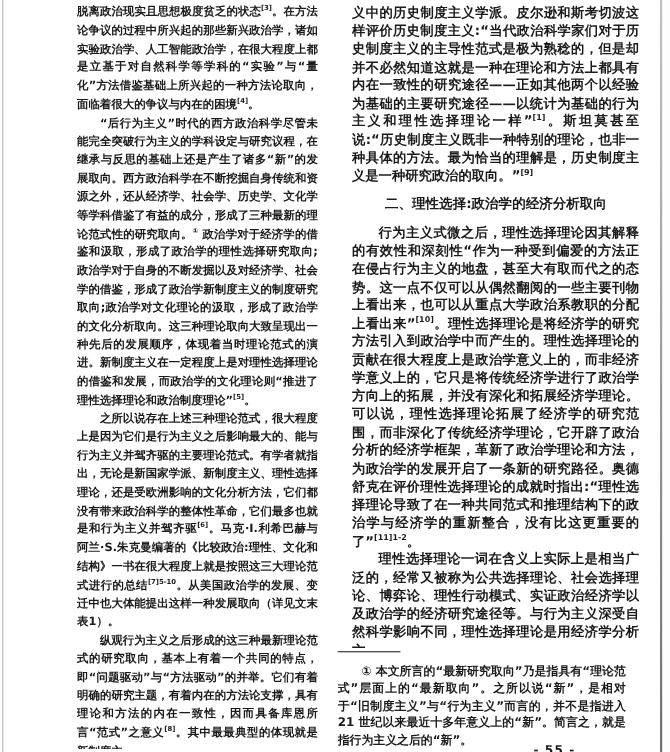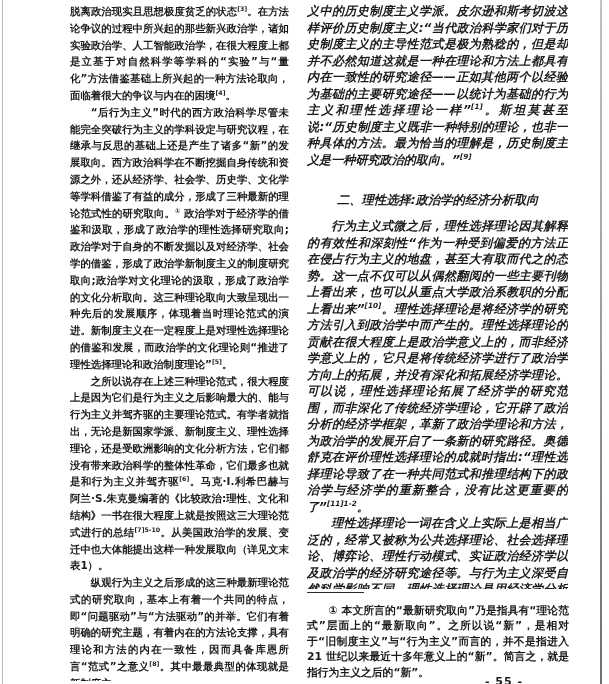--- a/index.html
+++ b/index.html
@@ -7,22 +7,22 @@
     position:relative;width:609px;height:684px;background:#ffffff;overflow:hidden;
     font-family:"DejaVu Sans",sans-serif;color:#1b1b1b;font-weight:600;
   }
   .edge-left{position:absolute;left:2px;top:0;height:684px;width:1px;background:#b8b8b8;}
   .edge-right{position:absolute;left:600px;top:0;height:684px;width:2px;
     background:linear-gradient(#c2c2c2,#9a9a9a,#6f6f6f);}
   .col{position:absolute;top:3px;}
   .col p{margin:0;text-align:justify;text-justify:inter-ideograph;}
   .col p.indent{text-indent:2em;}
   .col-left{left:70px;width:219px;height:678px;font-size:10.4px;line-height:16.8px;overflow:hidden;}
-  .col-right{left:307px;width:261px;height:586px;font-size:12.1px;line-height:16.5px;overflow:hidden;font-style:italic;}
-  .col-right h3{margin:24px 0 9px 30px;font-size:12.3px;font-weight:bold;line-height:17px;}
+  .col-right{left:320px;width:261px;height:586px;font-size:12.1px;line-height:16.5px;overflow:hidden;}
+  .col-right h3{margin:9px 0 9px 30px;font-size:12.3px;font-weight:bold;line-height:17px;}
   sup{font-size:0.6em;line-height:0;vertical-align:super;}
   .footnote-rule{position:absolute;left:307px;top:592px;width:57px;height:0;border-top:1.5px solid #2a2a2a;}
   .footnote{position:absolute;left:307px;top:603px;width:262px;font-size:10.8px;line-height:15.4px;overflow:hidden;height:81px;}
   .footnote p{margin:0;text-align:justify;text-justify:inter-ideograph;}
   .footnote p.indent{text-indent:2em;}
   .page-number{position:absolute;left:472px;top:675px;width:64px;text-align:center;font-size:11px;letter-spacing:1px;}
 </style>
 </head>
 <body>
 

